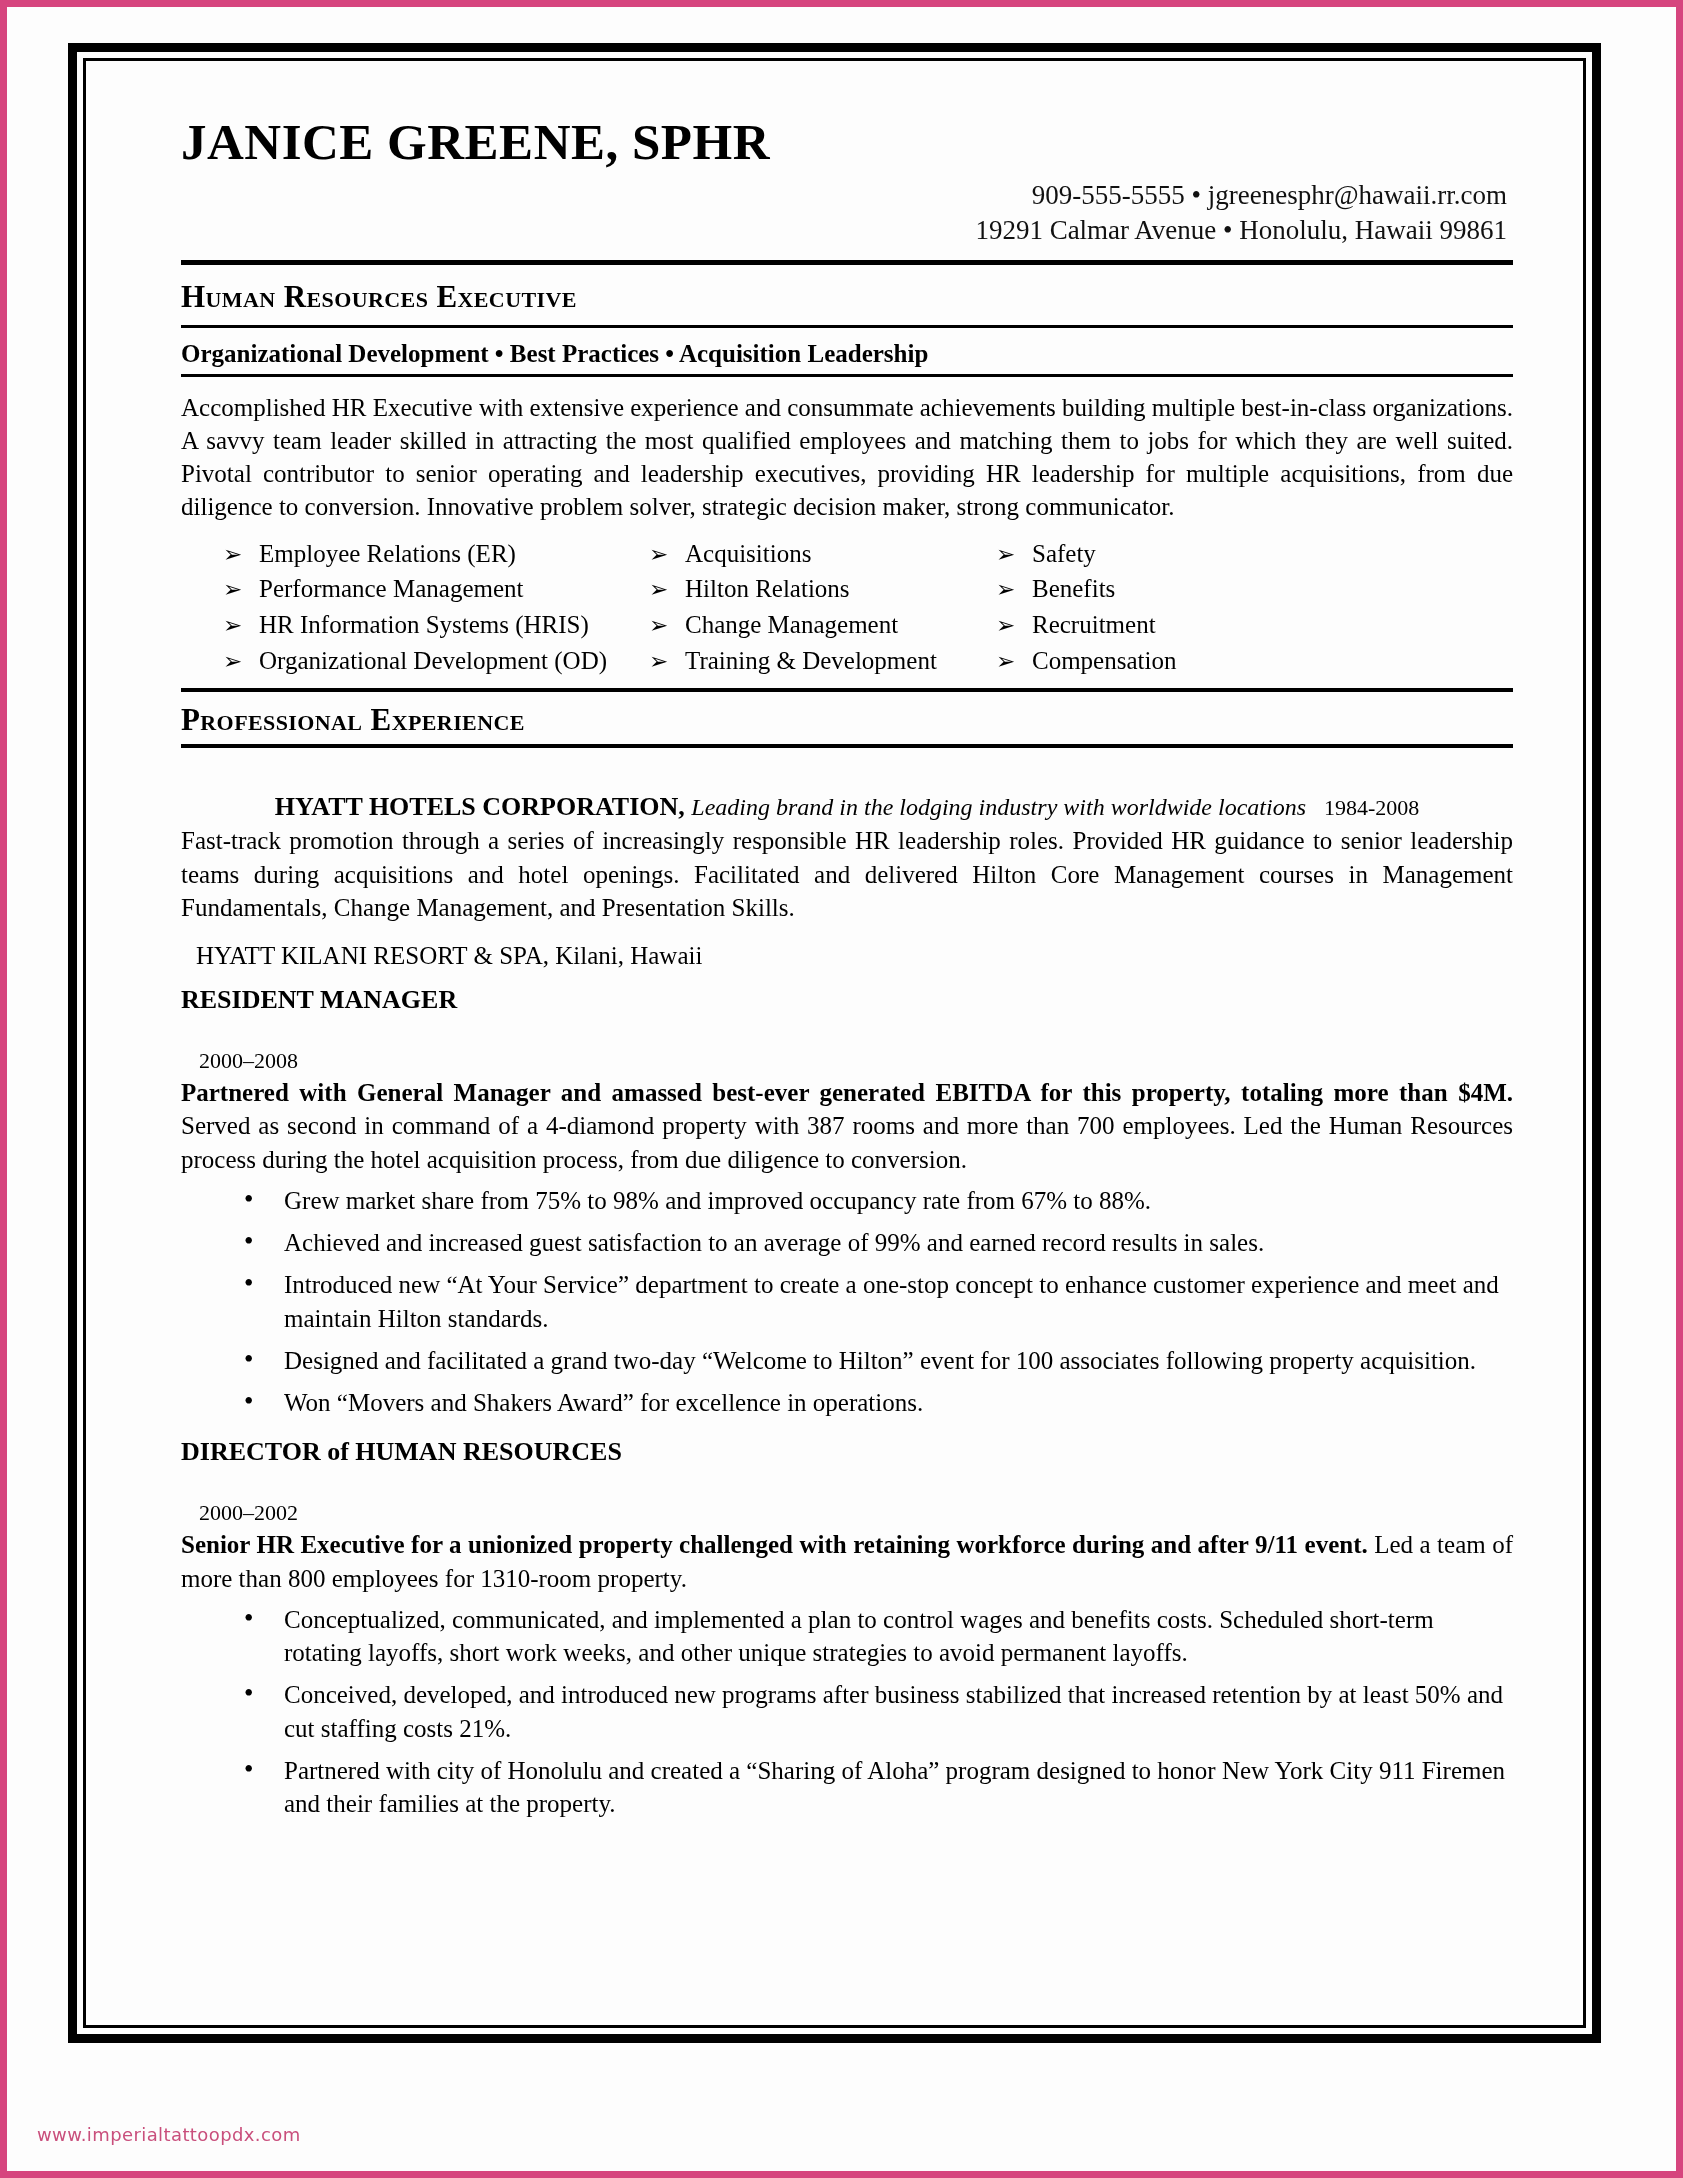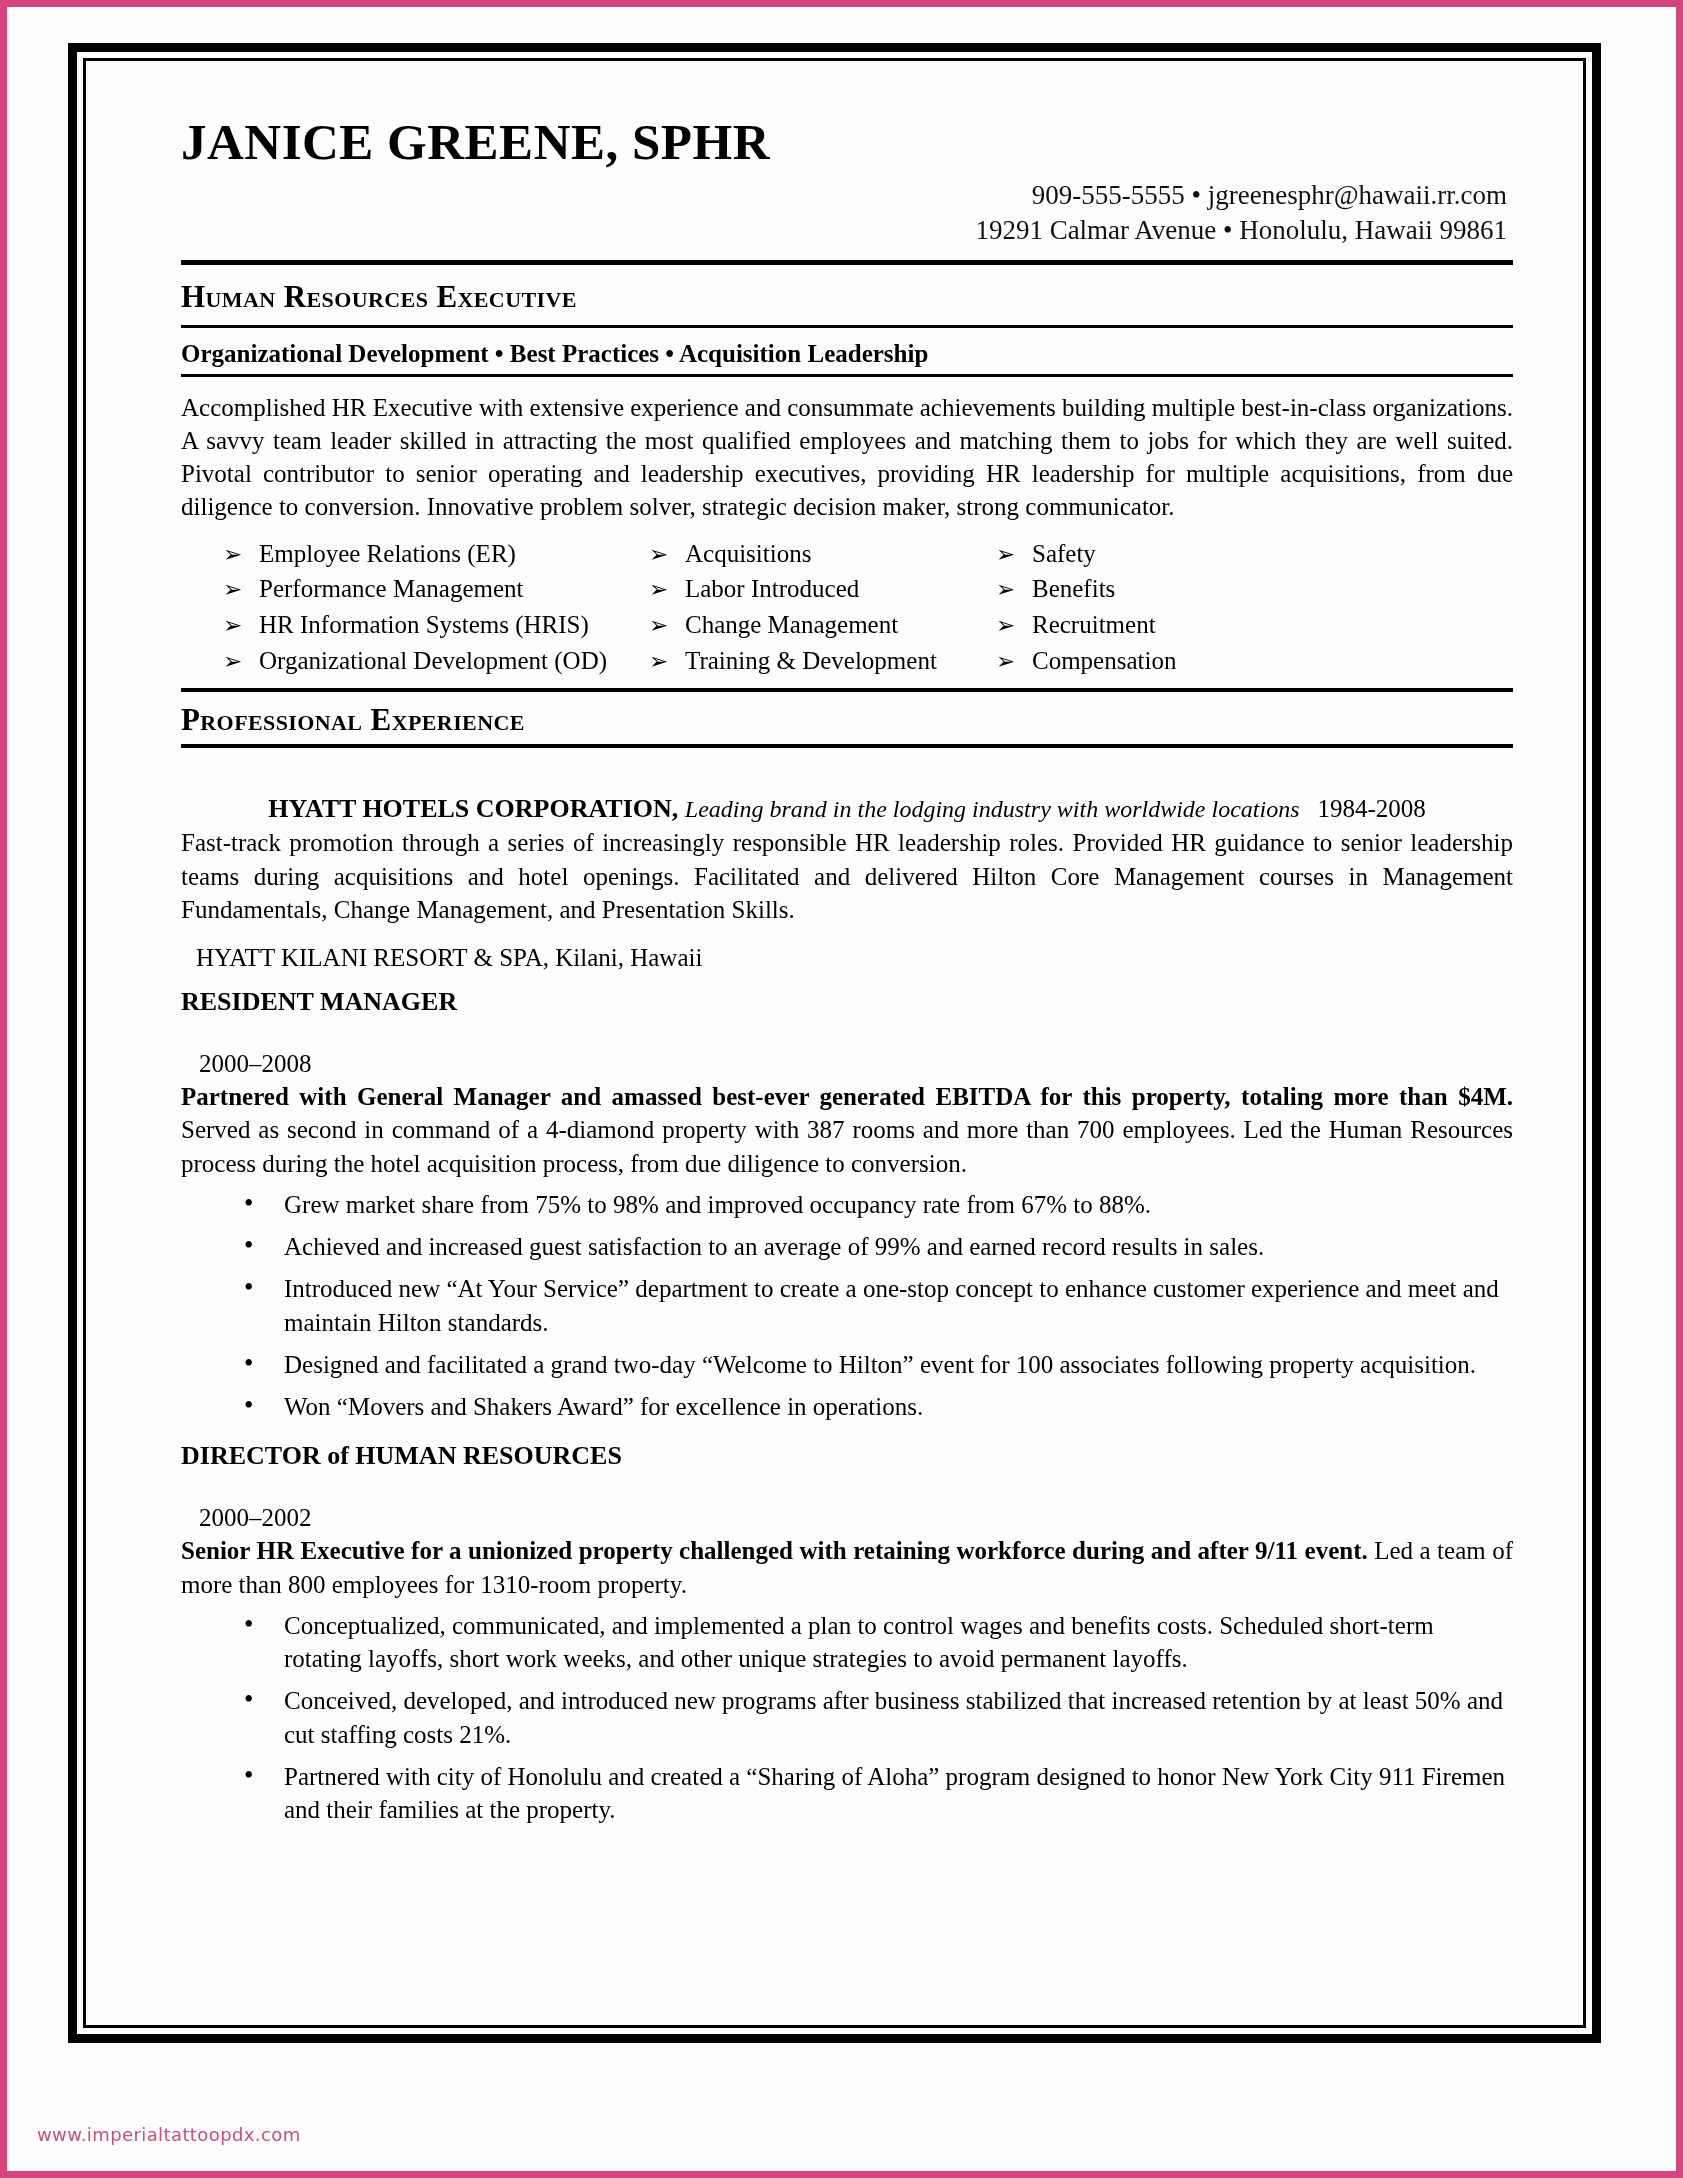--- a/index.html
+++ b/index.html
@@ -162,21 +162,21 @@
   .job-company {
     font-weight: bold;
   }
   .job-desc-italic {
     font-style: italic;
     font-weight: normal;
     font-size: 24px;
   }
   .job-dates {
     font-weight: normal;
-    font-size: 25px;
+    font-size: 22px;
     white-space: nowrap;
     padding-left: 18px;
     margin-top: 33px;
   }
   .job-para {
     font-size: 25px;
     line-height: 1.33;
     margin: 2px 0 18px 0;
     color: #000;
     text-align: justify;
@@ -286,21 +286,21 @@
             <span>Organizational Development (OD)</span>
           </div>
         </div>
         <div class="skills-col c2">
           <div class="skill-item">
             <span class="arrow-bullet">➢</span>
             <span>Acquisitions</span>
           </div>
           <div class="skill-item">
             <span class="arrow-bullet">➢</span>
-            <span>Labor Introduced</span>
+            <span>Hilton Relations</span>
           </div>
           <div class="skill-item">
             <span class="arrow-bullet">➢</span>
             <span>Change Management</span>
           </div>
           <div class="skill-item">
             <span class="arrow-bullet">➢</span>
             <span>Training &amp; Development</span>
           </div>
         </div>

